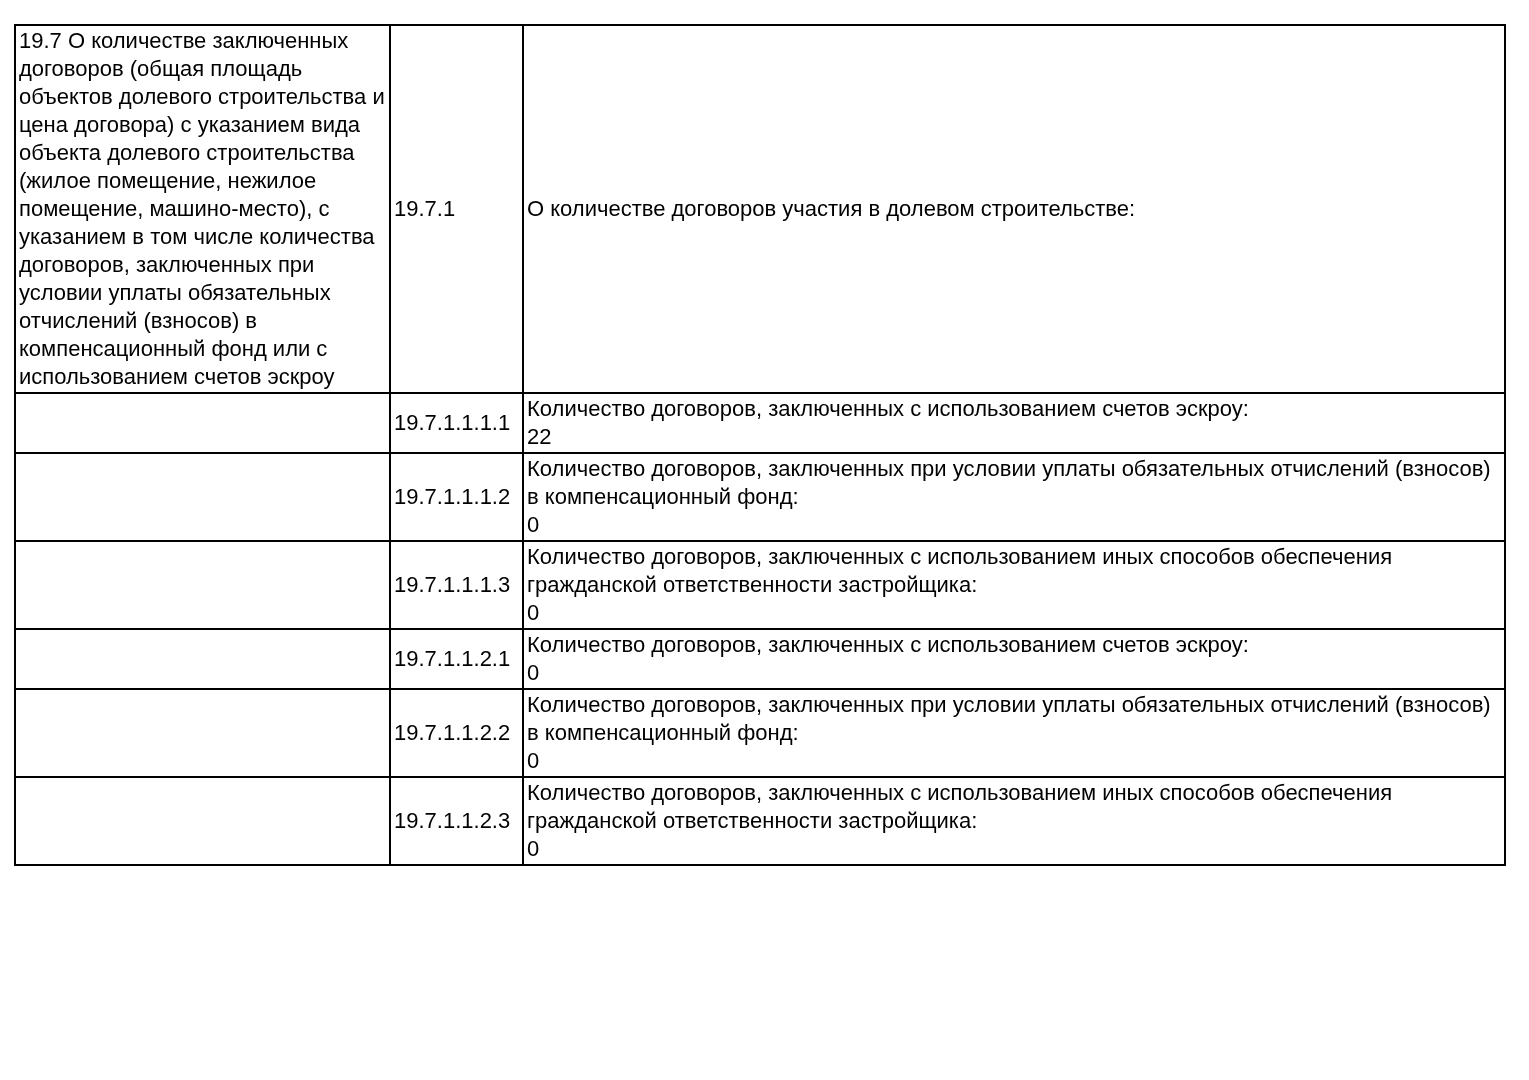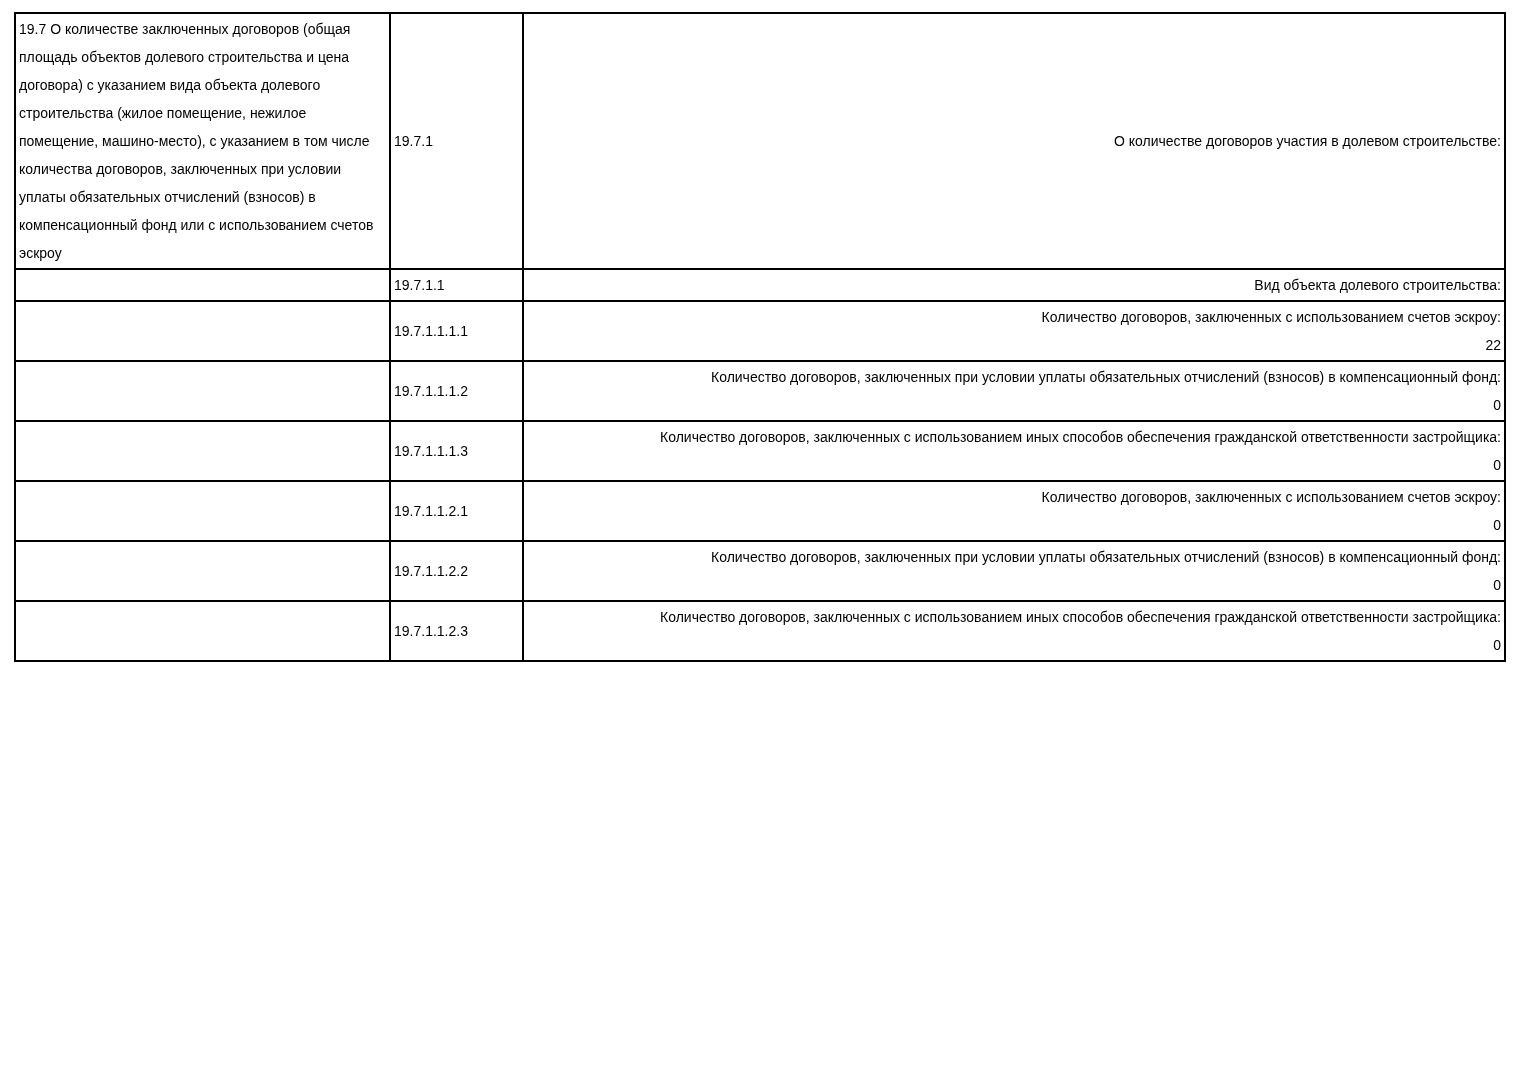--- a/index.html
+++ b/index.html
@@ -13,22 +13,22 @@
     background:var(--bg);
     width:1529px;
     height:1080px;
     font-family:"Liberation Sans","DejaVu Sans",sans-serif;
     color:var(--text);
   }
   table.decl{
     border-collapse:collapse;
     table-layout:fixed;
     width:1490px;
-    margin:12px 0 0 14px;
-    font-size:14px;
+    margin:24px 0 0 14px;
+    font-size:22px;
     line-height:28px;
   }
   table.decl td{
     border:2px solid var(--border);
     padding:1px 3px;
     overflow:hidden;
     word-wrap:break-word;
   }
   td.c1{
     vertical-align:top;
@@ -37,21 +37,20 @@
   td.c2{
     vertical-align:middle;
     width:133px;
     white-space:nowrap;
     padding-left:3px;
   }
   td.c3{
     vertical-align:middle;
     width:982px;
     padding:1px 14px 1px 2px;
-    text-align:right;
   }
   .row-label,.row-value{
     display:block;
   }
 </style>
 </head>
 <body>
 
 <table class="decl">
   <colgroup>
@@ -61,28 +60,20 @@
   </colgroup>
   <tbody>
     <tr>
       <td class="c1">19.7 О количестве заключенных договоров (общая площадь объектов долевого строительства и цена договора) с указанием вида объекта долевого строительства (жилое помещение, нежилое помещение, машино-место), с указанием в том числе количества договоров, заключенных при условии уплаты обязательных отчислений (взносов) в компенсационный фонд или с использованием счетов эскроу</td>
       <td class="c2">19.7.1</td>
       <td class="c3">
         <span class="row-label">О количестве договоров участия в долевом строительстве:</span>
       </td>
     </tr>
 
-  <tr>
-    <td class="c1"></td>
-    <td class="c2">19.7.1.1</td>
-    <td class="c3">
-      <span class="row-label">Вид объекта долевого строительства:</span>
-
-    </td>
-  </tr>
 
 
   <tr>
     <td class="c1"></td>
     <td class="c2">19.7.1.1.1.1</td>
     <td class="c3">
       <span class="row-label">Количество договоров, заключенных с использованием счетов эскроу:</span>
       <span class="row-value">22</span>
     </td>
   </tr>

